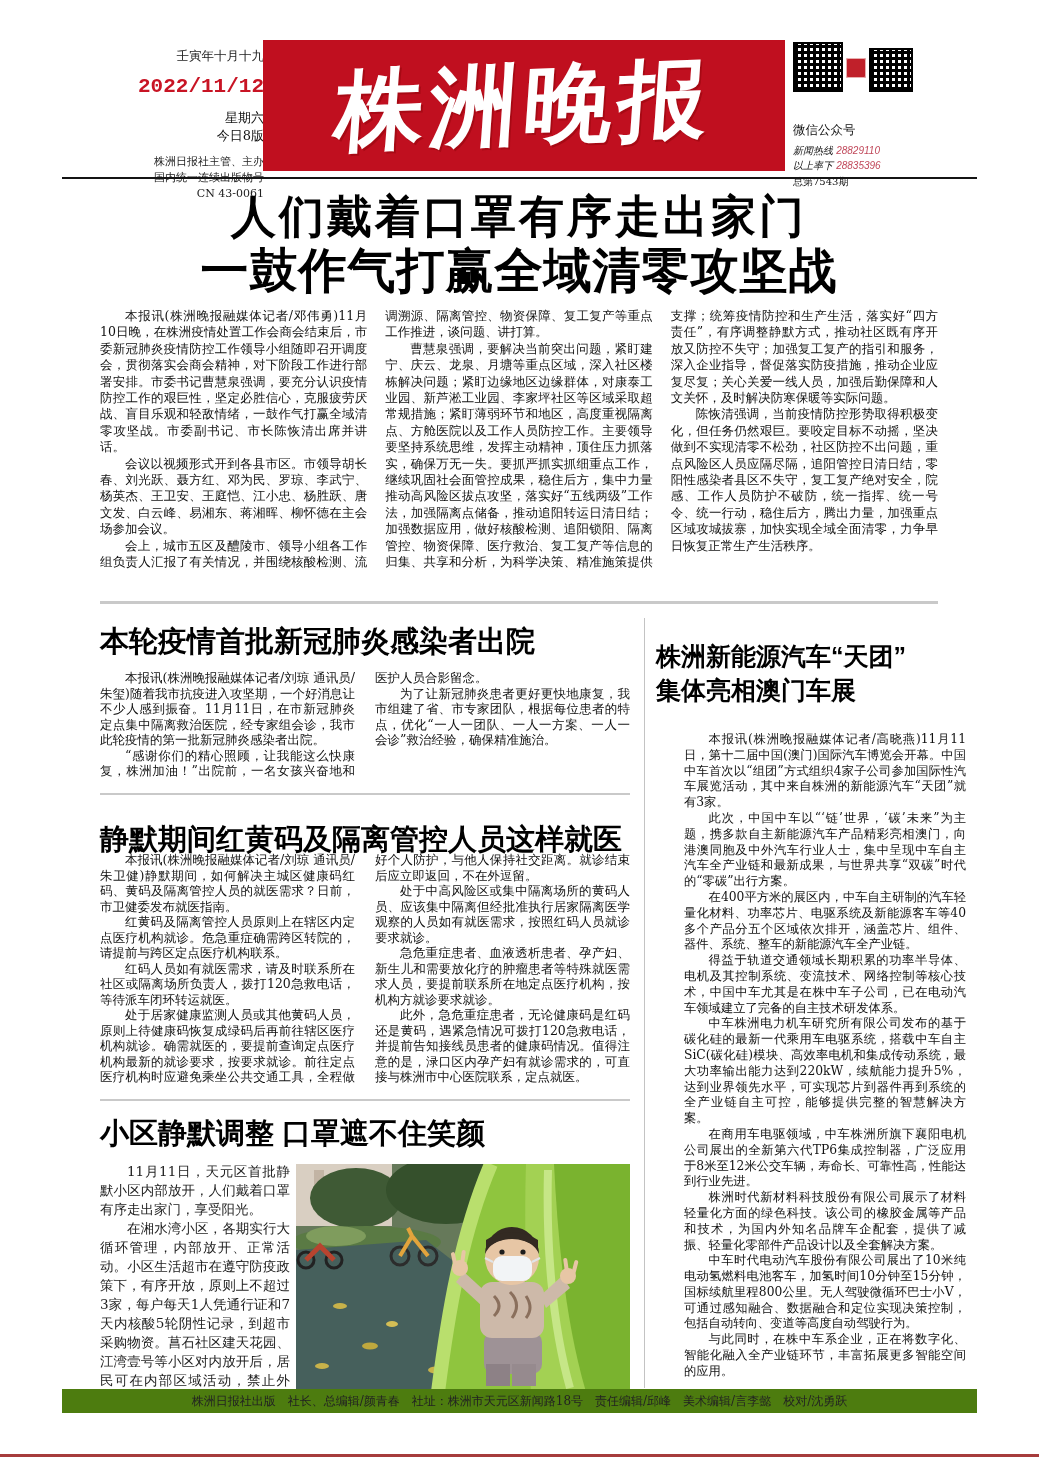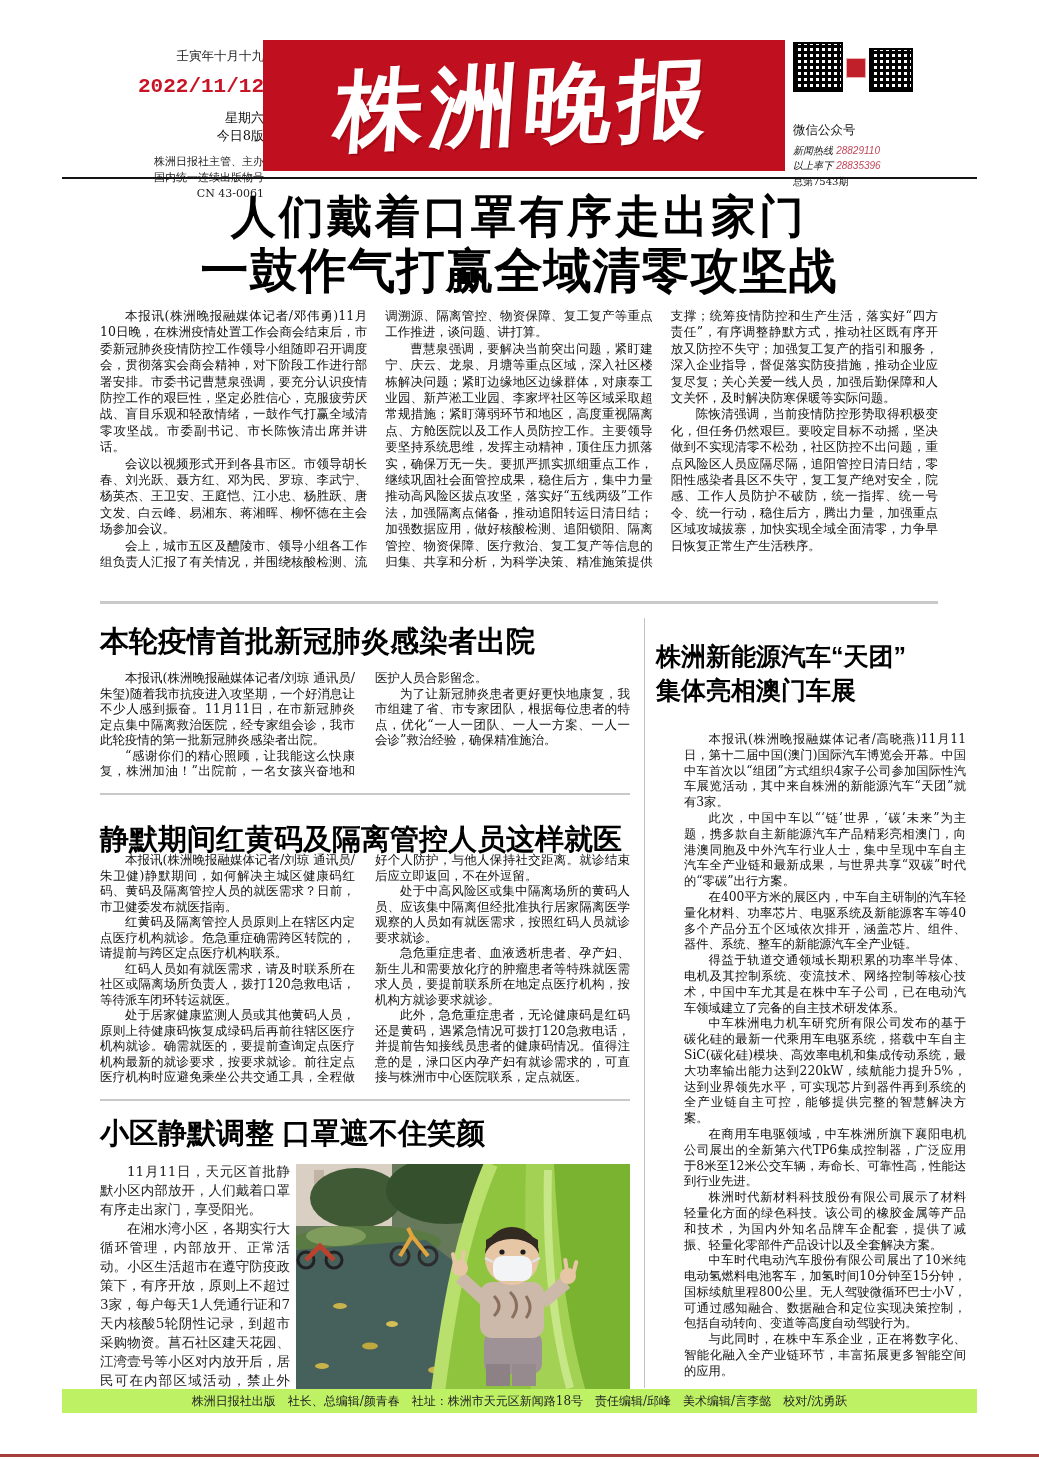--- a/index.html
+++ b/index.html
@@ -45,21 +45,21 @@
   .sec-h{position:absolute;font-family:"Liberation Sans",sans-serif;font-weight:900;color:#000;white-space:nowrap;}
   .two-col{position:absolute;overflow:hidden;column-count:2;column-gap:20px;
            font-size:12.5px;line-height:15.5px;}
   .a4-text{position:absolute;left:100px;top:1162px;width:190px;height:248px;overflow:hidden;
            font-size:13.5px;line-height:19px;color:#1c1c1c;}
   .photo{position:absolute;left:296px;top:1164px;width:334px;height:228px;overflow:hidden;background:#6b7f5e;}
   .a5-h{left:656px;top:640px;font-size:25px;line-height:1.35;white-space:normal;width:284px;}
   .a5-body{position:absolute;left:656px;top:732px;width:282px;height:654px;overflow:hidden;
            font-size:12.3px;line-height:15.8px;margin-left:28px;}
   
-  .footer-bar{position:absolute;left:62px;top:1389px;width:915px;height:24px;background:#bef264;
+  .footer-bar{position:absolute;left:62px;top:1389px;width:915px;height:24px;background:#4d7c0f;
               font-size:12px;line-height:24px;text-align:center;color:#222;white-space:nowrap;}
   .bottom-line{position:absolute;left:0;top:1454px;width:1039px;height:3px;background:#a63c3c;}
 </style>
 </head>
 <body>
 
 <div class="page">
 
   <div class="mh-left">
     <div class="mh-lunar">壬寅年十月十九</div>

